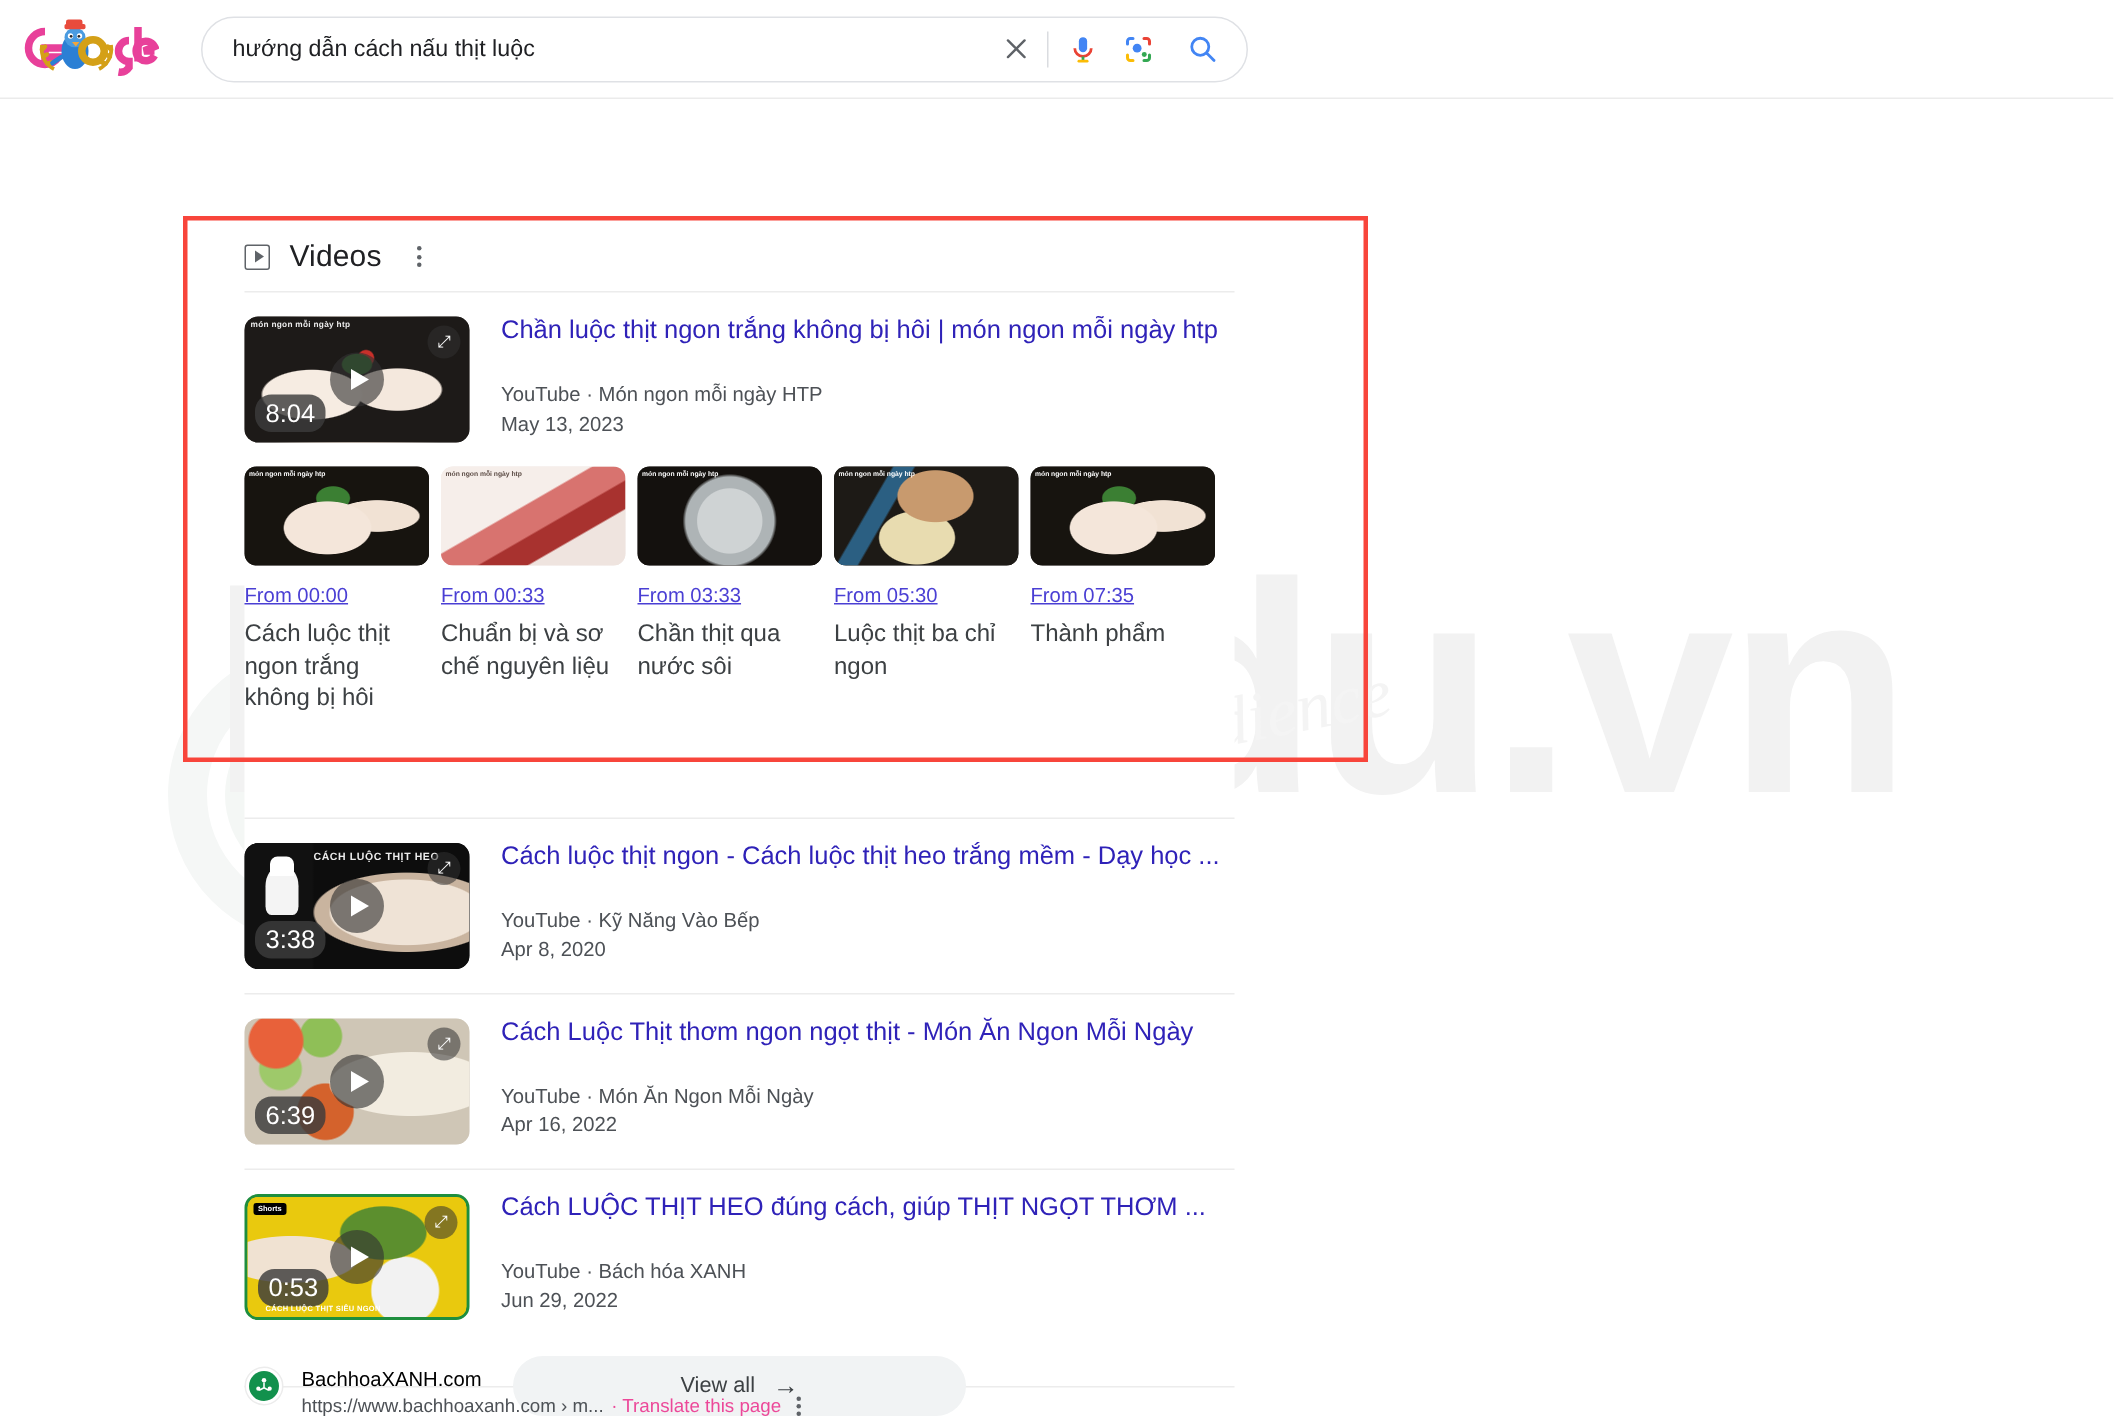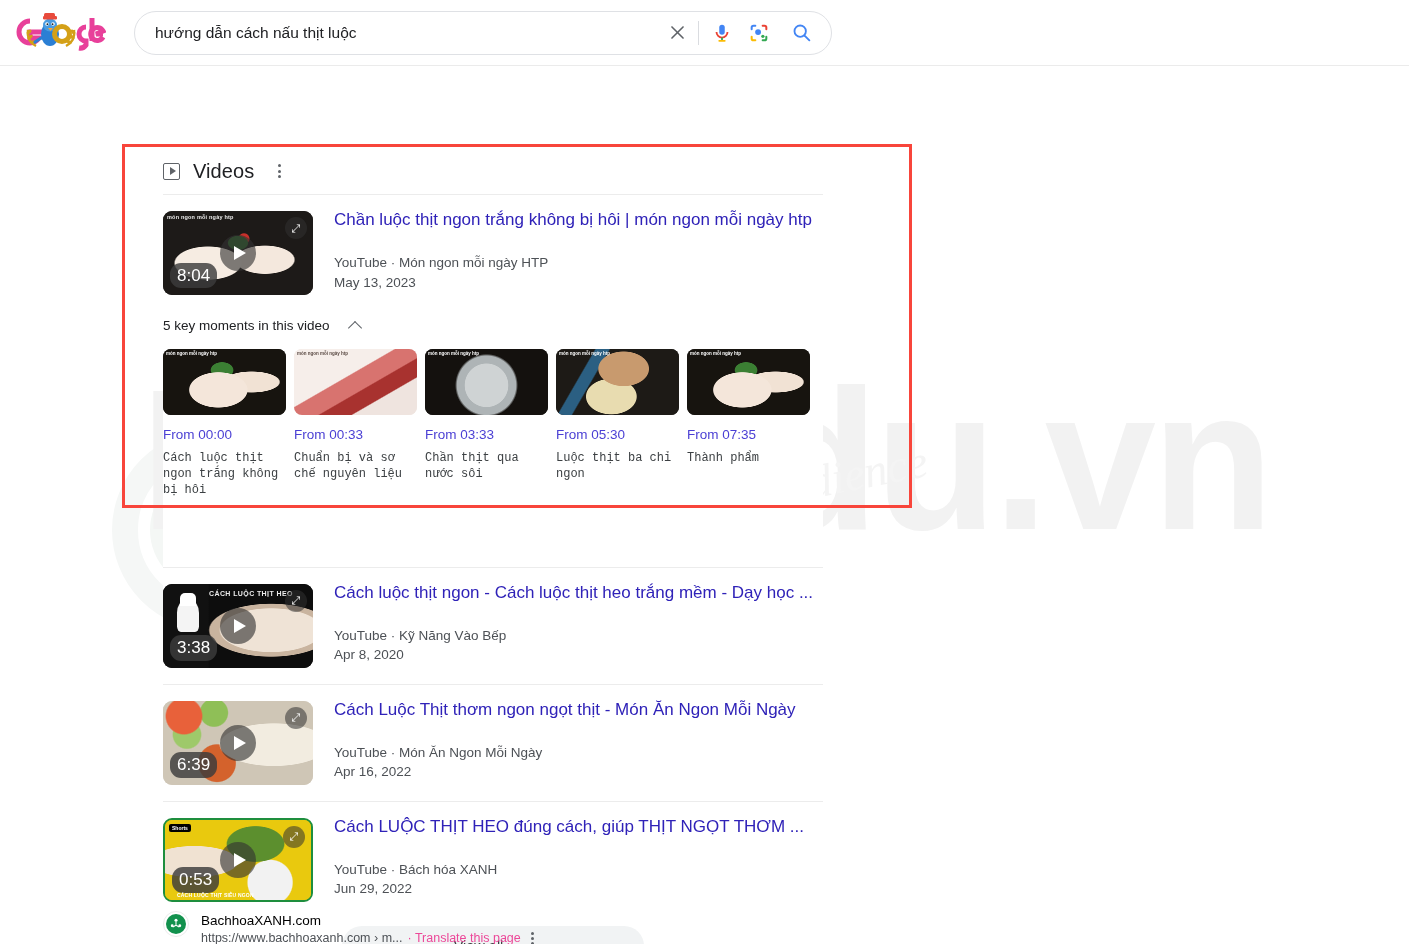--- a/index.html
+++ b/index.html
@@ -155,22 +155,22 @@
   .km-chev { margin-left:18px; width:16px; height:16px; position:relative; cursor:pointer; }
   .km-chev:before {
     content:""; position:absolute; left:2px; top:6px;
     width:9px; height:9px; border-left:1.6px solid #5f6368; border-top:1.6px solid #5f6368;
     transform:rotate(45deg);
   }
   .km-grid { display:flex; margin-top:16px; gap:8px; }
   .km-cell { width:123px; }
   .km-thumb { width:123px; height:66px; border-radius:8px; overflow:hidden; position:relative; }
   .km-thumb .topcap { position:absolute; left:3px; top:2px; font-size:4.5px; color:#fff; font-weight:bold; }
-  .km-time { font-size:13.5px; color:#4a3fd4; margin-top:12px; cursor:pointer; }
-  .km-desc { font-size:12px; color:#3c4043; margin-top:8px; line-height:1.35;font-family:Liberation Mono, monospace; }
+  .km-time { font-size:13.5px; color:#4a3fd4; margin-top:12px; cursor:pointer;text-decoration:underline; }
+  .km-desc { font-size:16px; color:#3c4043; margin-top:8px; line-height:1.35; }
 
   
   .row-sep { height:1px; background:#ececec; margin:16px 0 0 0; }
 
   
   .viewall-wrap {
     position:relative; margin-top:22px; height:44px;
     display:flex; align-items:center; justify-content:center;
   }
   .viewall-line { position:absolute; left:0; right:0; top:22px; height:1px; background:#ececec; }
@@ -315,24 +315,20 @@
           </span>
         <span class="ov-badge">8:04</span>
       </div>
       <div class="vmeta">
         <div class="vtitle">Chần luộc thịt ngon trắng không bị hôi | món ngon mỗi ngày htp</div>
         <div class="vsource">YouTube · Món ngon mỗi ngày HTP</div>
         <div class="vdate">May 13, 2023</div>
       </div>
     </div>
 
-    <div class="km-header">
-      <span class="km-label">5 key moments in this video</span>
-      <span class="km-chev"></span>
-    </div>
 
     <div class="km-grid">
 
       <div class="km-cell">
         <div class="km-thumb" style="background:#1a1714">
           <div style="position:absolute;inset:0;background:
             radial-gradient(ellipse at 45% 62%, #f4e6da 0 30%, transparent 31%),
             radial-gradient(ellipse at 72% 50%, #f1e2d4 0 22%, transparent 23%),
             radial-gradient(ellipse at 48% 32%, #3b7f33 0 12%, transparent 13%),
             radial-gradient(circle at 52% 40%, #cf2f27 0 4%, transparent 5%),

